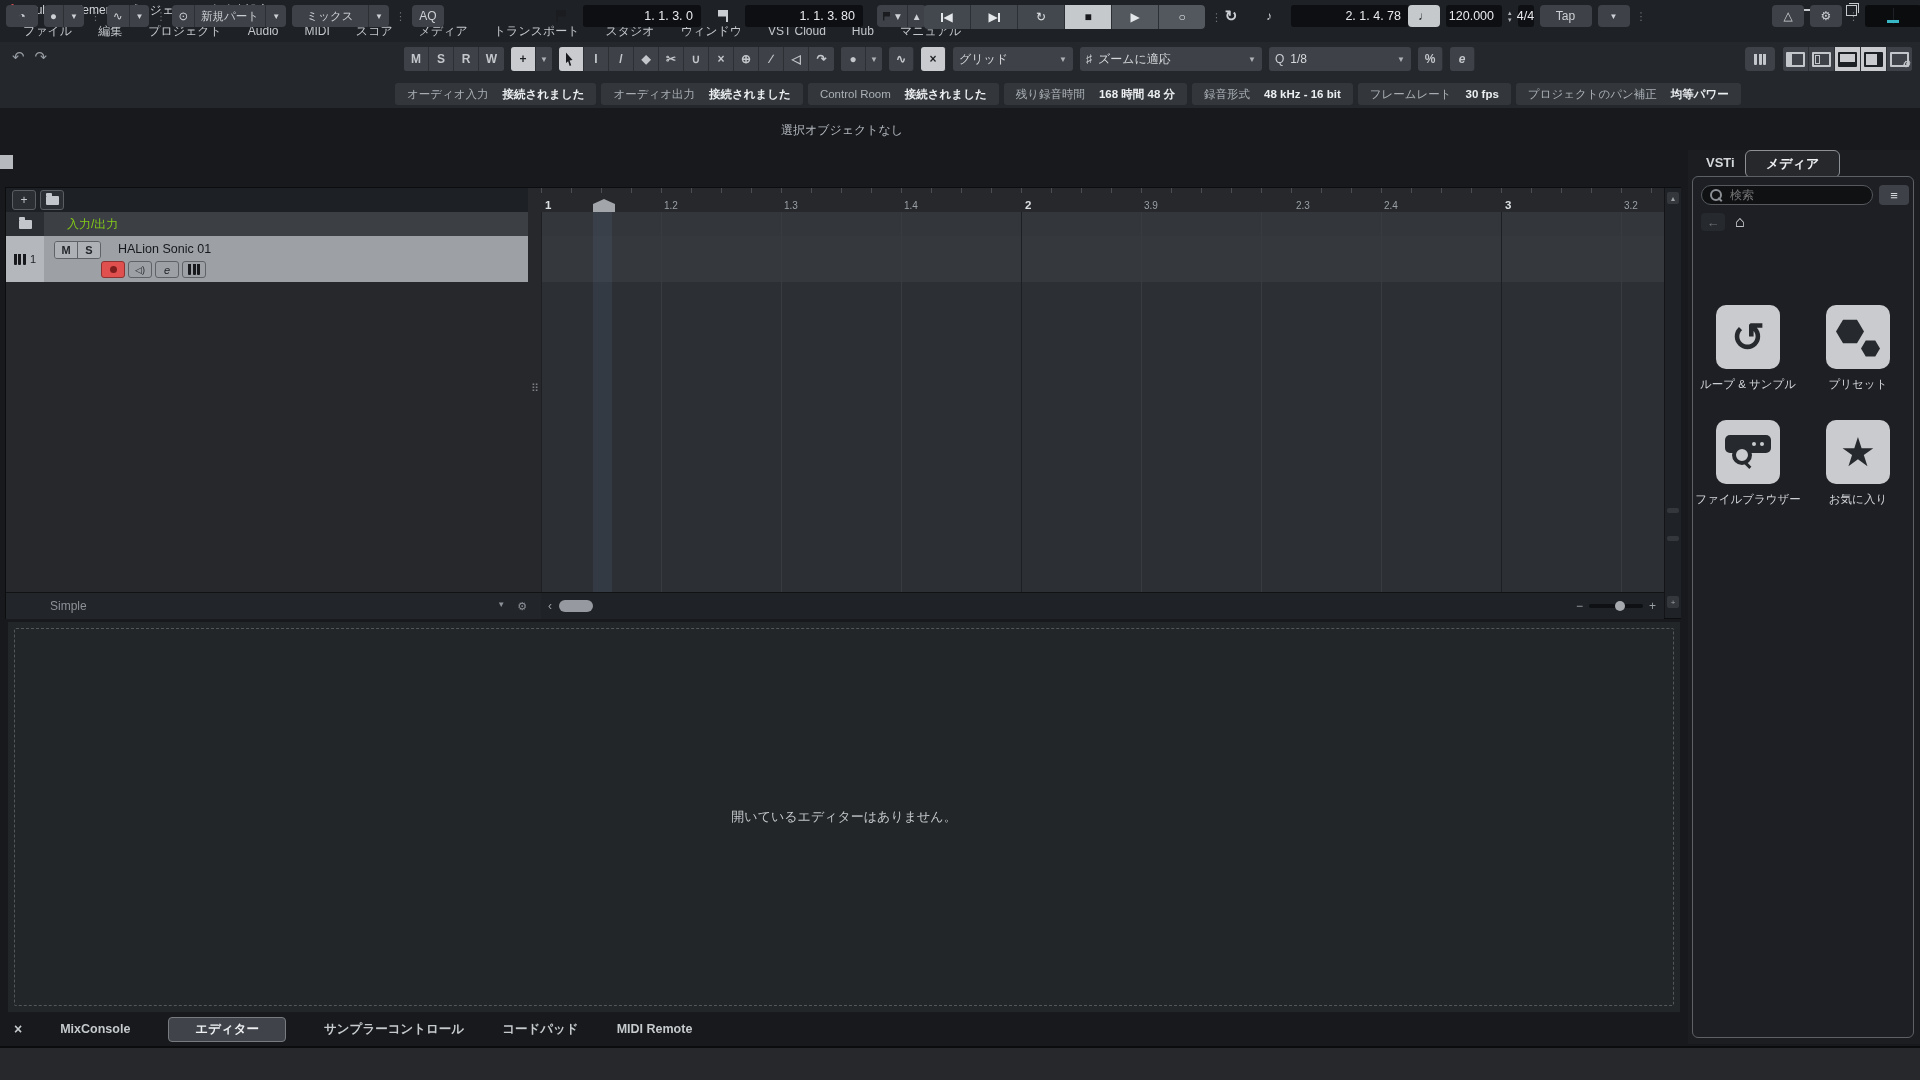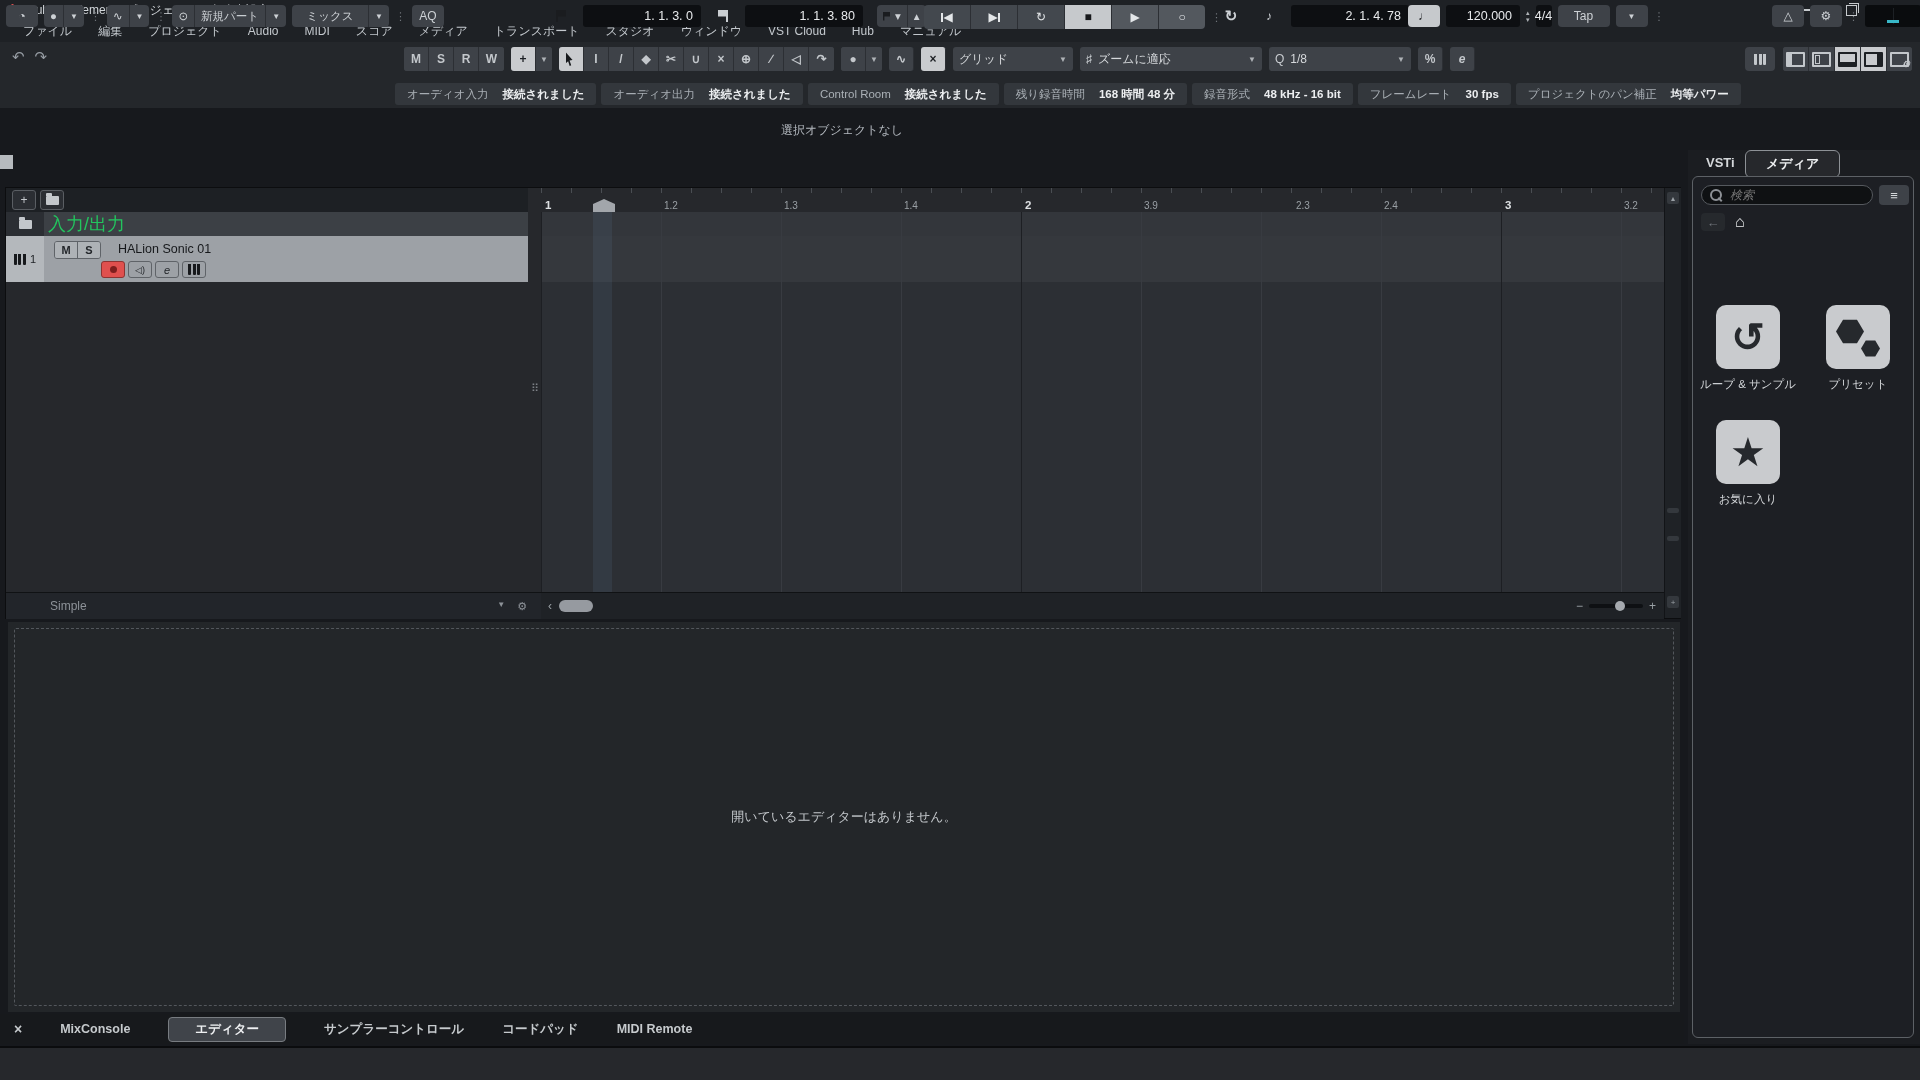--- a/index.html
+++ b/index.html
@@ -50,21 +50,21 @@
   .statusrow{left:0;top:108px;width:1684px;height:44px;display:flex;align-items:center;justify-content:center;color:#b5bac0;font-size:12px}
   .ovblock{left:0;top:155px;width:13px;height:14px;background:#b6babe}
   
   .project{left:6px;top:188px;width:1674px;height:430px;background:#26282c;box-shadow:0 0 0 1px #0c0d0f}
   .tl-header{position:absolute;left:0;top:0;width:522px;height:24px;background:#1d2024;display:flex;align-items:center;gap:4px;padding-left:6px;box-sizing:border-box}
   .hbtn{width:22px;height:18px;border:1px solid #5a5e63;border-radius:3px;display:flex;align-items:center;justify-content:center;color:#c3c7cb;font-size:12px;background:#2b2e33}
   .cfold{width:13px;height:9px;background:#c3c7cb;border-radius:1px;position:relative}
   .cfold::before{content:"";position:absolute;top:-3px;left:0;width:6px;height:3px;background:#c3c7cb;border-radius:1px 1px 0 0}
   .folder-row{position:absolute;left:0;top:24px;width:522px;height:24px;background:#3c4045;display:flex;align-items:center}
   .fr-cell{width:38px;height:24px;background:#2b2e33;display:flex;align-items:center;justify-content:center}
-  .folder-row .flab{margin-left:4px;color:#22c55e;font-size:18px}
+  .folder-row .flab{margin-left:23px;color:#84cc16;font-size:12px}
   .track-row{position:absolute;left:0;top:48px;width:522px;height:46px;background:#9da1a6}
   .tr-cell{position:absolute;left:0;top:0;width:38px;height:46px;background:#b4b8bc;display:flex;align-items:center;justify-content:center;gap:4px;color:#1d2024;font-size:11px}
   .ms{position:absolute;left:48px;top:5px;display:flex;border:1px solid #5f6368;border-radius:3px;overflow:hidden}
   .ms b{width:22px;height:16px;display:flex;align-items:center;justify-content:center;color:#23262a;font-size:11px;background:#aeb2b6;border-right:1px solid #5f6368}
   .ms b:last-child{border-right:none}
   .tname{position:absolute;left:112px;top:6px;color:#16181b;font-size:12.5px}
   .trbtns{position:absolute;left:95px;top:25px;display:flex;gap:3px}
   .tb2{width:22px;height:15px;border:1px solid #5f6368;border-radius:3px;display:flex;align-items:center;justify-content:center;font-size:9px;color:#23262a;background:transparent}
   .tb2.rec{background:#e0504e;border-color:#8d3432}
   .tb2.rec i{width:7px;height:7px;border-radius:50%;background:#7e1f1e}
@@ -101,21 +101,21 @@
   .ltab{color:#c6cacd;font-size:12.5px;font-weight:bold}
   .ltab.active{background:#40444a;border:1px solid #787c81;border-radius:4px;padding:3px 26px;color:#eef0f2}
   .lclose{color:#c6cacd;font-size:14px;font-weight:bold}
   
   .rightpanel{left:1688px;top:150px;width:232px;height:894px;background:#1b1d21}
   .rp-tab-vsti{position:absolute;left:18px;top:5px;font-size:13px;font-weight:bold;color:#d4d7da}
   .rp-tab-media{position:absolute;left:57px;top:0;padding:4px 20px;border:1px solid #8d9196;border-radius:6px;background:#26282c;font-size:13px;font-weight:bold;color:#eef0f2}
   .rp-frame{position:absolute;left:4px;top:26px;width:222px;height:862px;border:1px solid #5d6166;border-radius:6px;background:#1d1f24;box-sizing:border-box}
   .searchrow{position:absolute;left:8px;top:8px;display:flex;gap:6px;align-items:center}
   .searchbox{width:172px;height:20px;border:1px solid #55595e;border-radius:10px;background:#0f1113;display:flex;align-items:center;padding:0 8px;gap:6px;box-sizing:border-box}
-  .searchbox input{background:transparent;border:none;outline:none;color:#0ea5e9;font-style:italic;font-size:12px;width:120px;font-family:"Liberation Sans",sans-serif}
+  .searchbox input{background:transparent;border:none;outline:none;color:#0ea5e9;font-size:12px;width:120px;font-family:"Liberation Sans",sans-serif}
   .mag{width:8px;height:8px;border:2px solid #8d9196;border-radius:50%;position:relative;flex:none}
   .mag::after{content:"";position:absolute;width:2px;height:5px;background:#8d9196;left:7px;top:6px;transform:rotate(-45deg)}
   .listbtn{width:30px;height:20px;background:#3e4248;border-radius:4px;color:#d6d9dc;display:flex;align-items:center;justify-content:center;font-size:13px}
   .navrow{position:absolute;left:8px;top:36px;display:flex;align-items:center;gap:10px}
   .backbtn{width:24px;height:18px;background:#26292d;border-radius:4px;color:#6f747a;display:flex;align-items:center;justify-content:center;font-size:13px}
   .homeico{color:#e8eaec;font-size:16px}
   .tiles{position:absolute;left:0;top:128px;width:220px;display:grid;grid-template-columns:1fr 1fr;row-gap:28px;justify-items:center}
   .tilecell{display:flex;flex-direction:column;align-items:center;width:104px}
   .tile{width:64px;height:64px;background:#c9cbce;border-radius:10px;display:flex;align-items:center;justify-content:center;position:relative}
   .tlabel{margin-top:8px;font-size:11.5px;color:#d2d5d8;white-space:nowrap}
@@ -456,20 +456,32 @@
         <div class="tile">
             <span class="hexwrap">
               <i class="hex hx1"></i>
               <i class="hex hx2"></i>
             </span>
           </div>
         <span class="tlabel">プリセット</span>
       </div>
       <div class="tilecell">
         <div class="tile">
+            <span class="bwrap">
+              <i class="bbar"></i>
+              <i class="bdot" style="right:7px"></i>
+              <i class="bdot" style="right:15px"></i>
+              <i class="bring"></i>
+              <i class="btail"></i>
+            </span>
+          </div>
+        <span class="tlabel">ファイルブラウザー</span>
+      </div>
+      <div class="tilecell">
+        <div class="tile">
             <span class="starico">★</span>
           </div>
         <span class="tlabel">お気に入り</span>
       </div>
     </div>
   </div>
 </div>
 
 <div class="transport abs"></div>
 
@@ -536,21 +548,21 @@
 
 <div class="tg" style="left:1215px">
   <span class="tpb" style="font-size:15px;font-weight:bold;background:transparent">↻</span>
   <span class="tpb" style="background:transparent">♪</span>
   <span class="lfield" style="width:118px">2. 1. 4. 78</span>
   <span class="dots3">⋮</span>
 </div>
 
 <div class="tg" style="left:1408px">
   <span class="tpb tempoico">♩</span>
-  <span class="lfield" style="width:74px">120.000</span>
+  <span class="lfield" style="width:56px">120.000</span>
   <span class="spin">
       <span>▴</span>
       <span>▾</span>
     </span>
   <span class="lfield" style="width:16px;justify-content:center">4/4</span>
   <span class="tpb" style="min-width:44px">Tap</span>
   <span class="tpb" style="font-size:8px">▼</span>
   <span class="dots3">⋮</span>
 </div>
 

